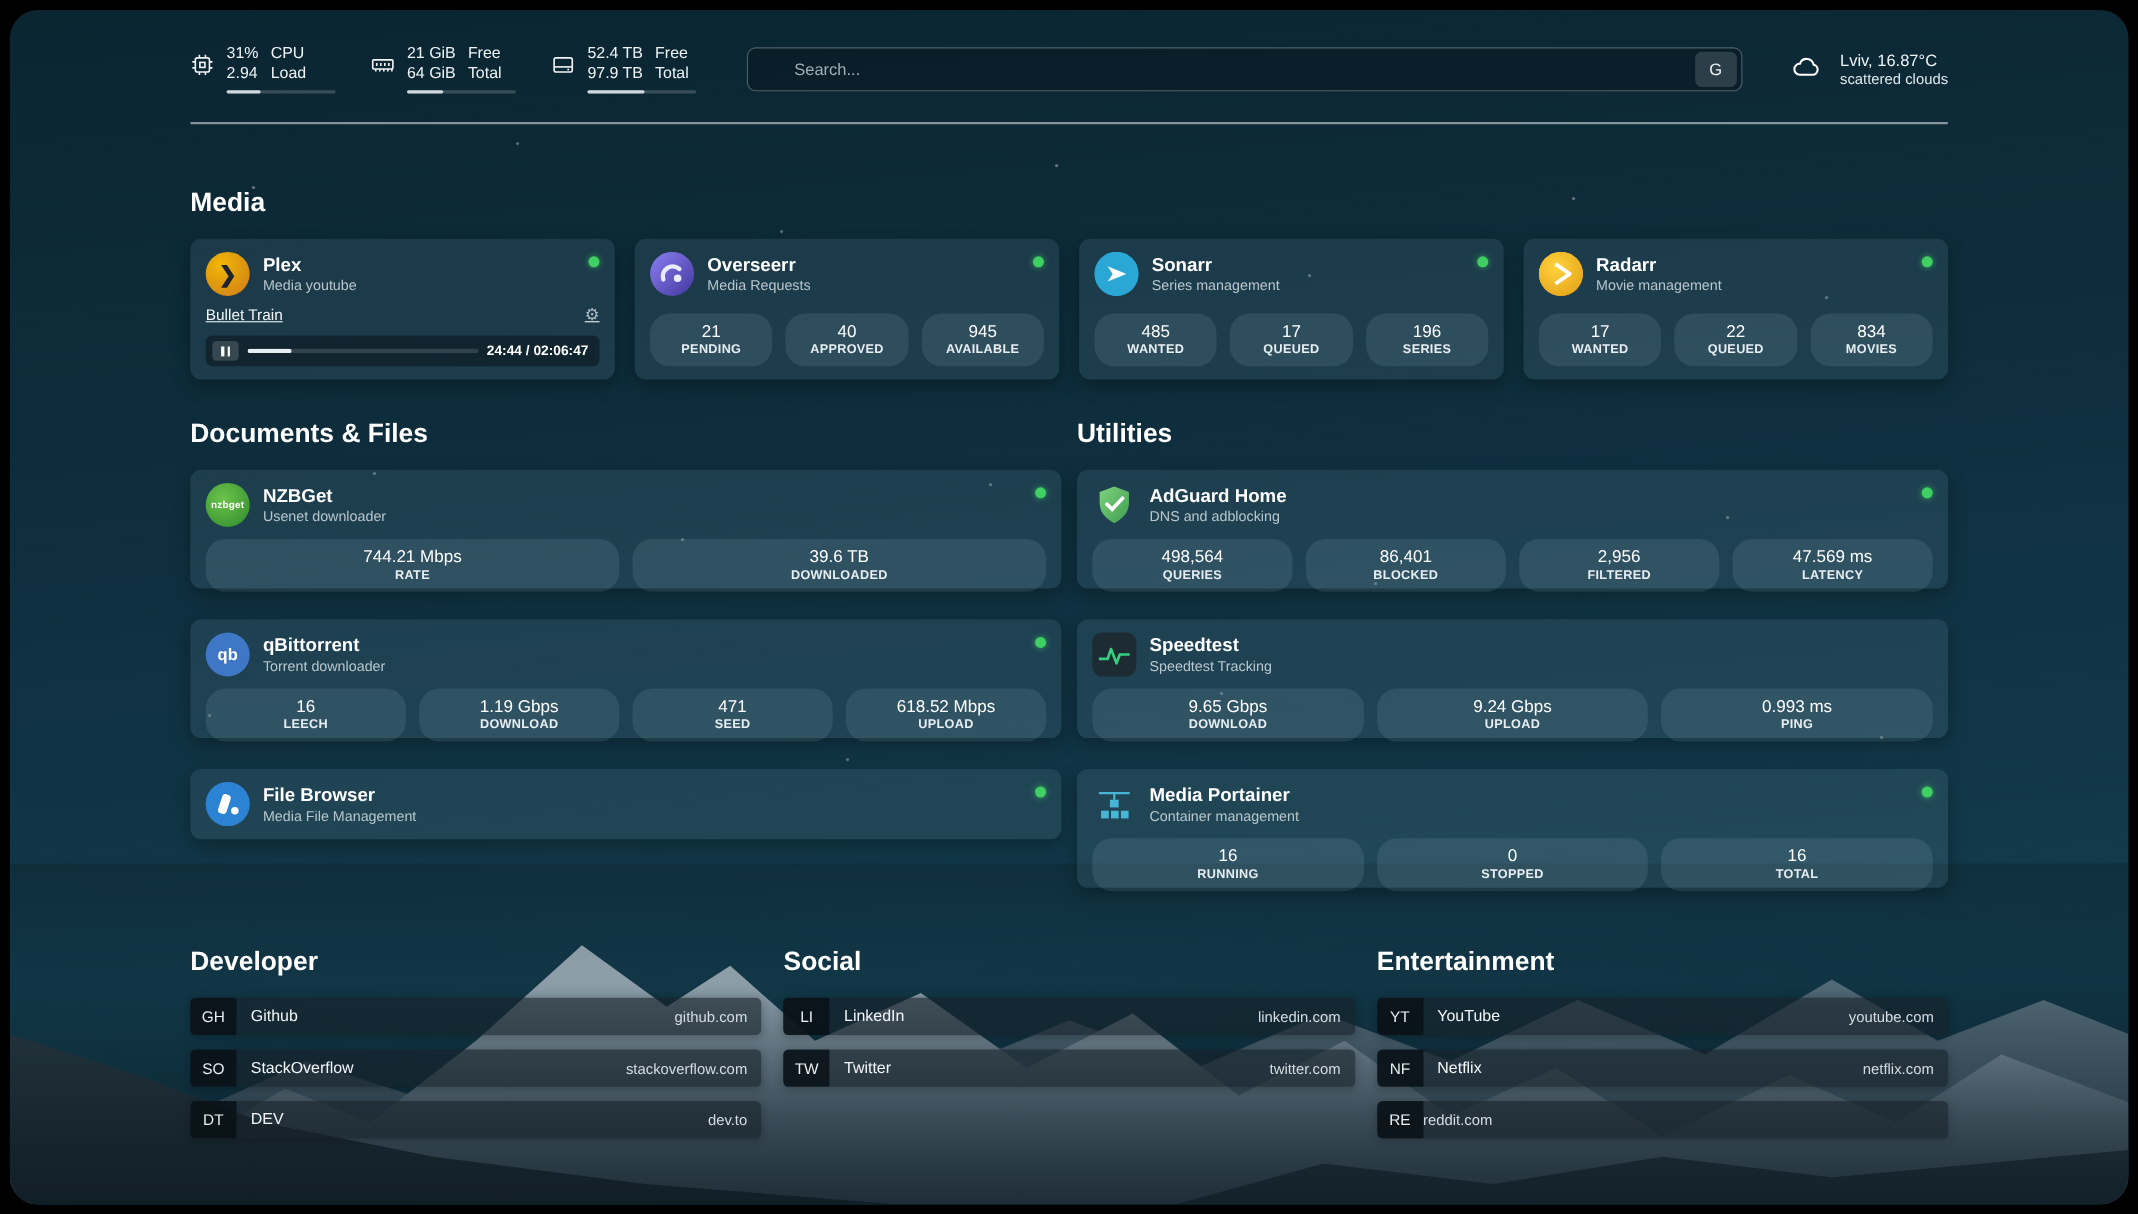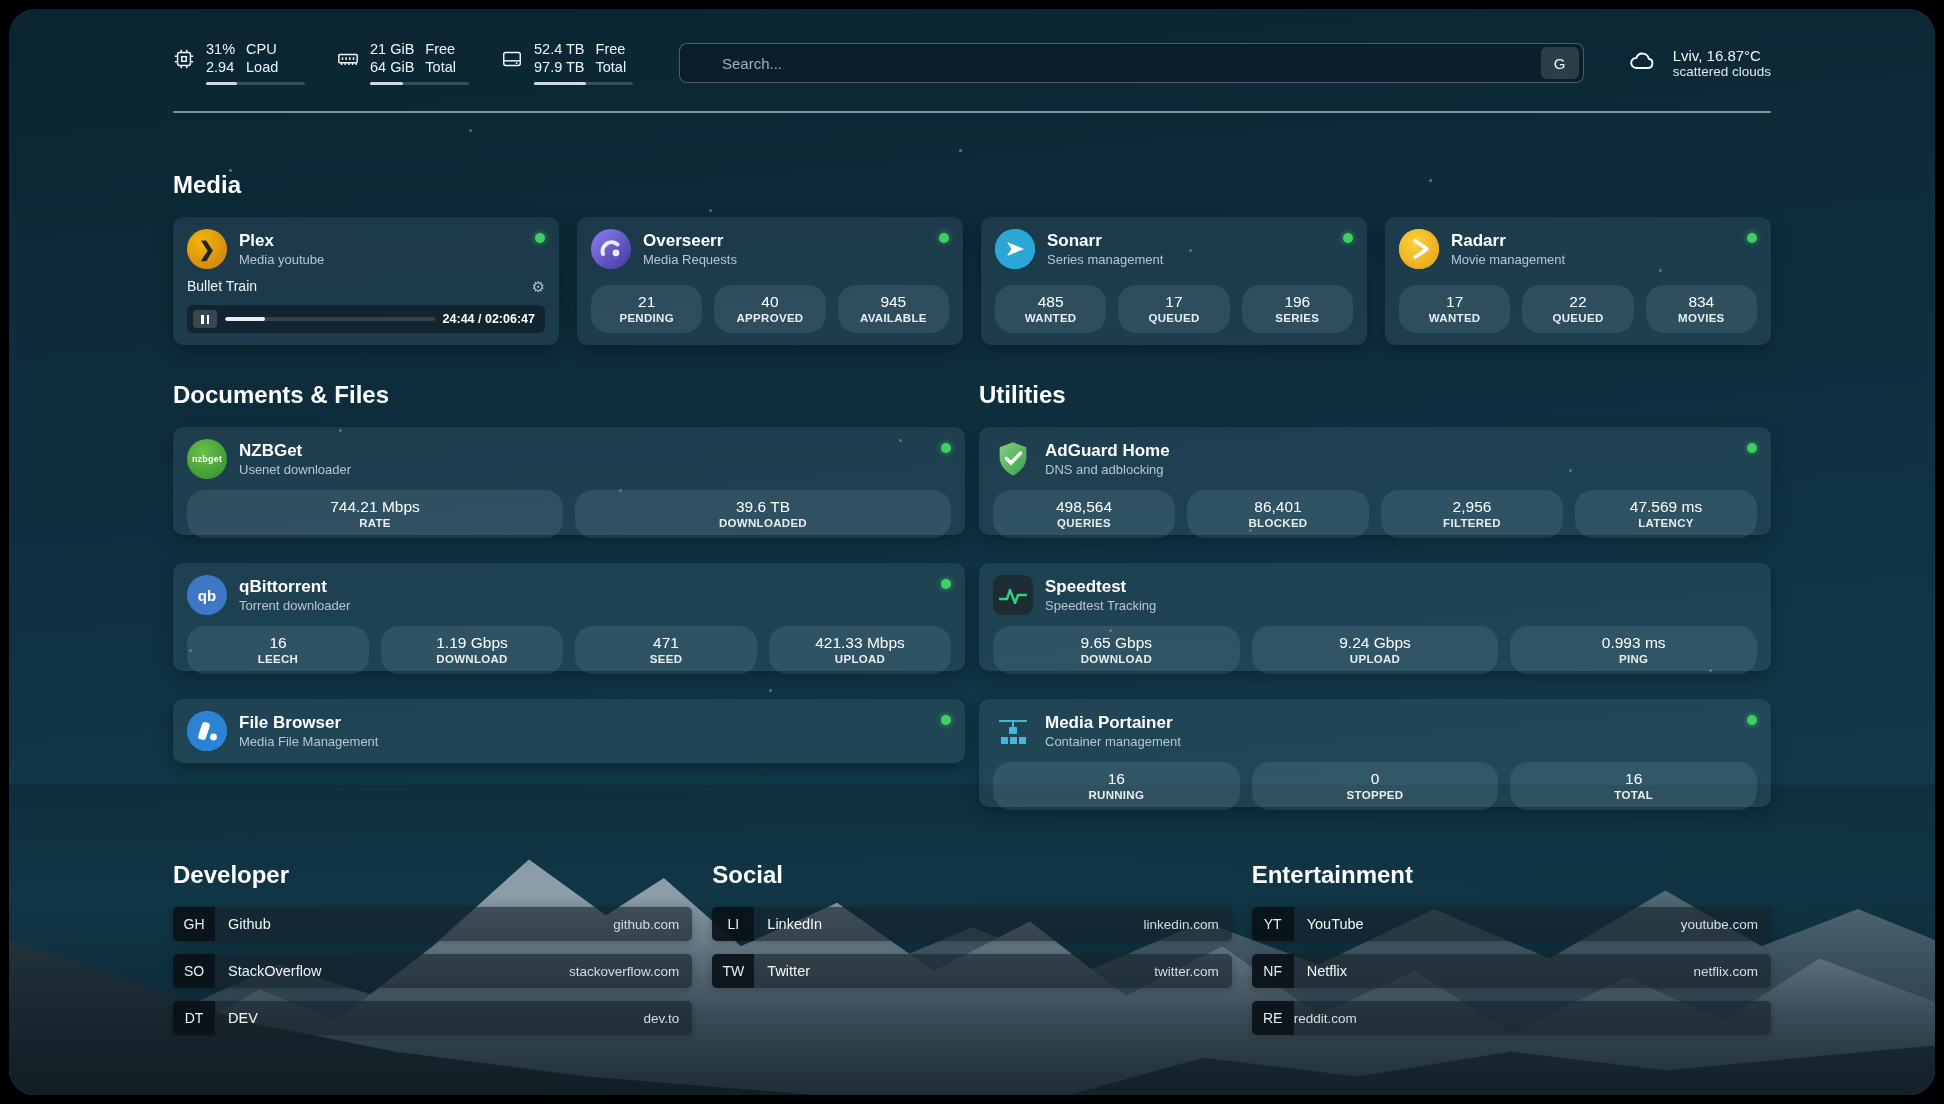--- a/index.html
+++ b/index.html
@@ -86,21 +86,21 @@
   .svc-desc { font-size:13px; color:#b9c6cd; line-height:17px; }
   .dot { width:10px; height:10px; border-radius:50%; background:#3fcf63; margin-left:auto; align-self:flex-start; margin-top:4px;
          box-shadow:0 0 6px rgba(63,207,99,.7); }
 
   .stats { display:flex; gap:12px; margin-top:auto; }
   .stat { flex:1; background:rgba(170,205,222,.12); border-radius:18px; padding:7px 4px; text-align:center; }
   .stat-value { font-size:15.5px; color:#fff; line-height:19px; }
   .stat-label { font-size:11.5px; font-weight:700; letter-spacing:.3px; color:#e7eef2; line-height:15px; }
 
   
-  .np-row { display:flex; align-items:center; justify-content:space-between; margin-top:-2px; }
+  .np-row { display:flex; align-items:center; justify-content:space-between; margin-top:-2px;text-decoration:underline; }
   .np-title { font-size:14px; color:#f2f6f8; }
   .gear { font-size:15px; color:#aebcc4; cursor:pointer; line-height:1; }
   .player { margin-top:auto; height:28px; background:rgba(5,14,20,.5); border-radius:6px; display:flex; align-items:center;
             padding:0 10px 0 6px; gap:8px; }
   .pause-btn { width:24px; height:18px; border-radius:4px; background:rgba(255,255,255,.16); display:flex; align-items:center;
                justify-content:center; gap:3px; cursor:pointer; }
   .pause-btn i { display:block; width:2.5px; height:9px; background:#fff; }
   .track { flex:1; height:4px; border-radius:2px; background:rgba(255,255,255,.14); overflow:hidden; }
   .track-fill { height:100%; background:#e7eef2; border-radius:2px; }
   .p-time { font-size:12.5px; font-weight:600; color:#fff; white-space:nowrap; }
@@ -402,21 +402,21 @@
               </div>
               <div class="stat">
                 <div class="stat-value">1.19 Gbps</div>
                 <div class="stat-label">DOWNLOAD</div>
               </div>
               <div class="stat">
                 <div class="stat-value">471</div>
                 <div class="stat-label">SEED</div>
               </div>
               <div class="stat">
-                <div class="stat-value">421.33 Mbps</div>
+                <div class="stat-value">618.52 Mbps</div>
                 <div class="stat-label">UPLOAD</div>
               </div>
             </div>
           </div>
 
           <div class="card h-plain">
             <div class="card-head">
               <span class="svc-icon icon-fb">
                 <svg viewBox="0 0 40 40" width="40" height="40">
                   <circle cx="20" cy="20" r="20" fill="#2c82d3"></circle>

